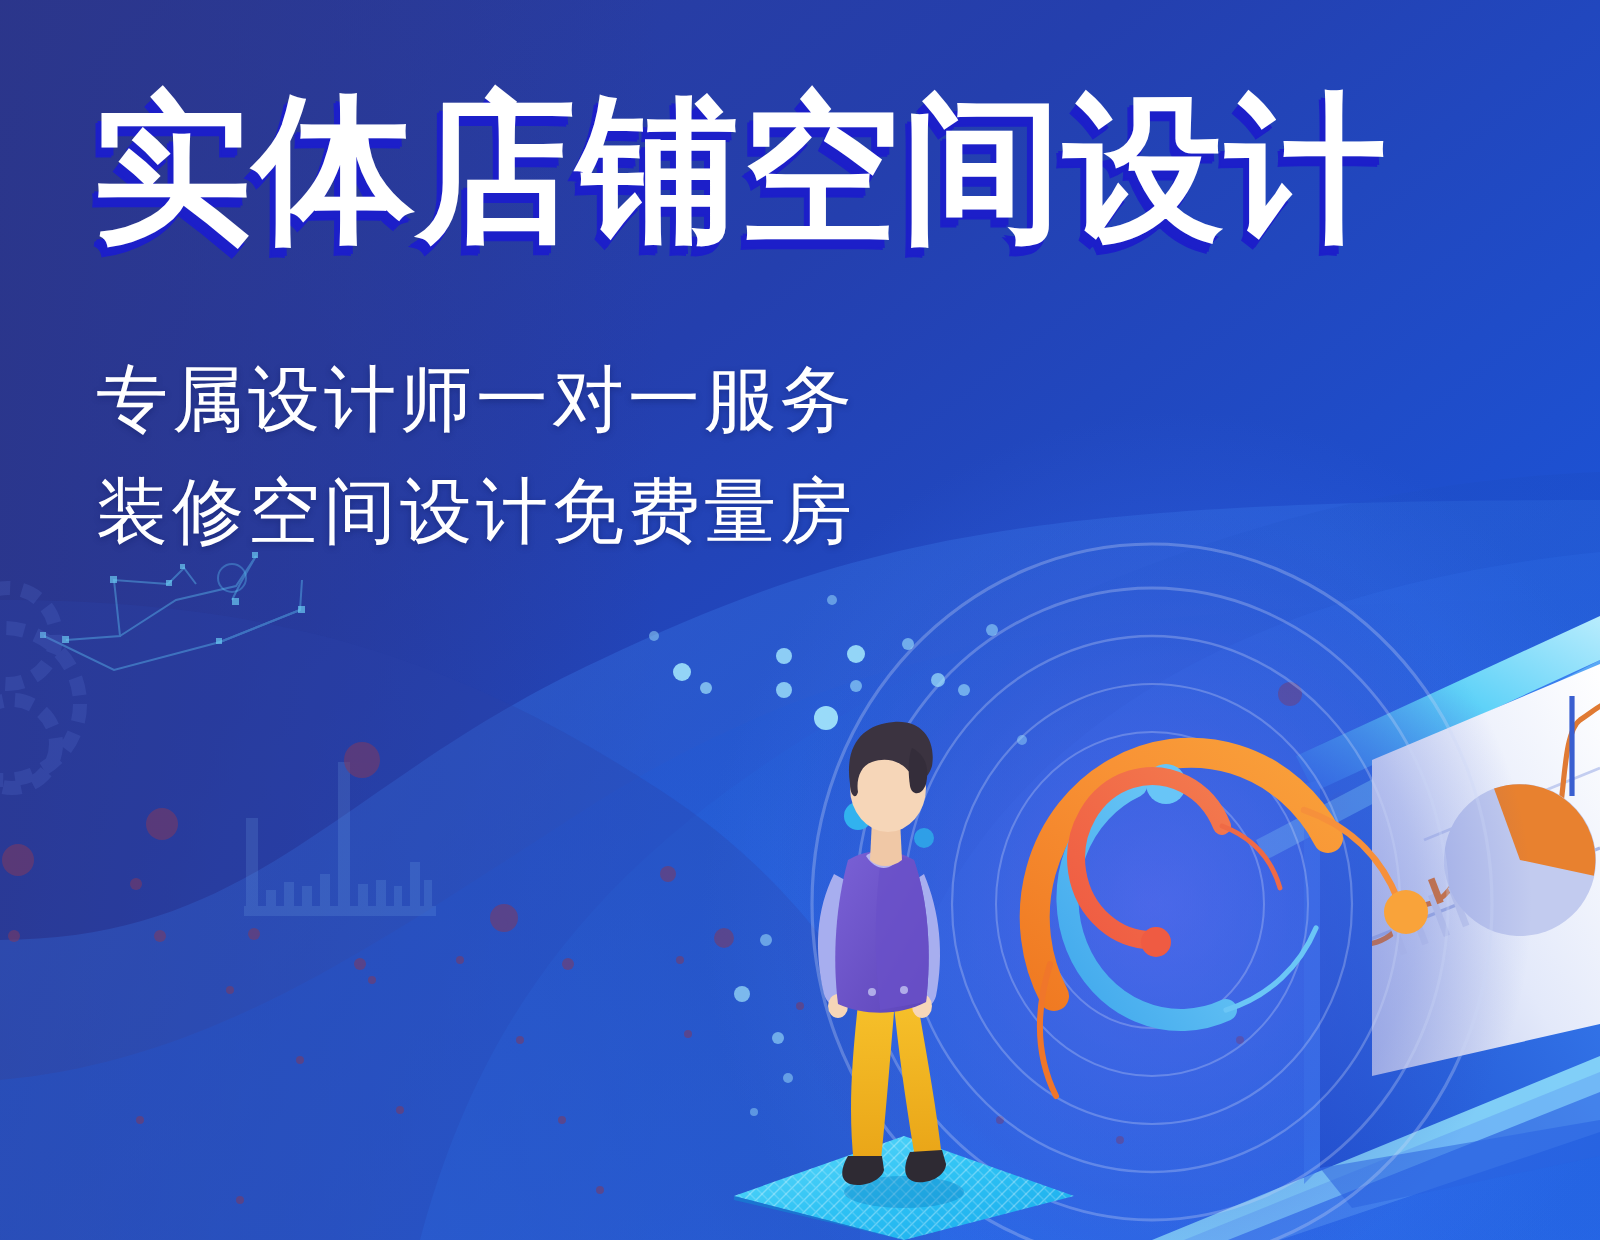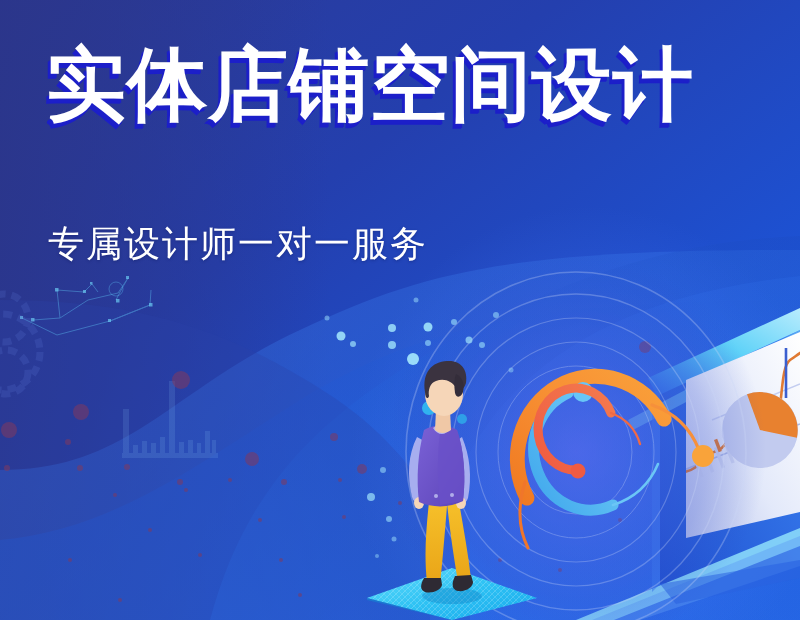--- a/index.html
+++ b/index.html
@@ -16,21 +16,21 @@
     position:absolute;left:46px;top:42px;
     font-size:80px;line-height:86px;font-weight:bold;color:#ffffff;
     letter-spacing:1px;white-space:nowrap;
     text-shadow:-2px 4px 0 #1c1fc9, -3px 5px 0 #1c1fc9;
   }
   #sub1,#sub2{
     position:absolute;left:48px;color:#ffffff;font-size:36px;
     line-height:44px;font-weight:400;letter-spacing:2px;white-space:nowrap;
     text-shadow:0 1px 3px rgba(10,20,80,.35);
   }
-  #sub1{top:178px;margin-top:44px;}
+  #sub1{top:178px;}
   #sub2{top:234px;}
 </style>
 </head>
 <body>
 
 <div id="banner">
 
   <svg class="layer" viewBox="0 0 800 620" preserveAspectRatio="none">
     <defs>
       <linearGradient id="gBg" x1="0" y1="0" x2="1" y2="1">
@@ -350,14 +350,15 @@
     <ellipse cx="444" cy="394" rx="19" ry="22" fill="#f6d6b8"></ellipse>
 
     <path d="M425,392 C422,372 432,362 447,361 C462,360 468,371 466,383
              C464,390 459,392 456,388 C452,381 444,378 436,381
              C430,383 428,390 429,396 C428,400 425,398 425,392 Z" fill="#3b3340"></path>
     <path d="M456,374 C462,377 465,383 463,392 C461,398 456,398 455,393 C454,386 454,379 456,374 Z" fill="#342d3a"></path>
   </svg>
 
   <div id="title">实体店铺空间设计</div>
   <div id="sub1">专属设计师一对一服务</div>
+  <div id="sub2">装修空间设计免费量房</div>
 
 </div>
 
 </body></html>

